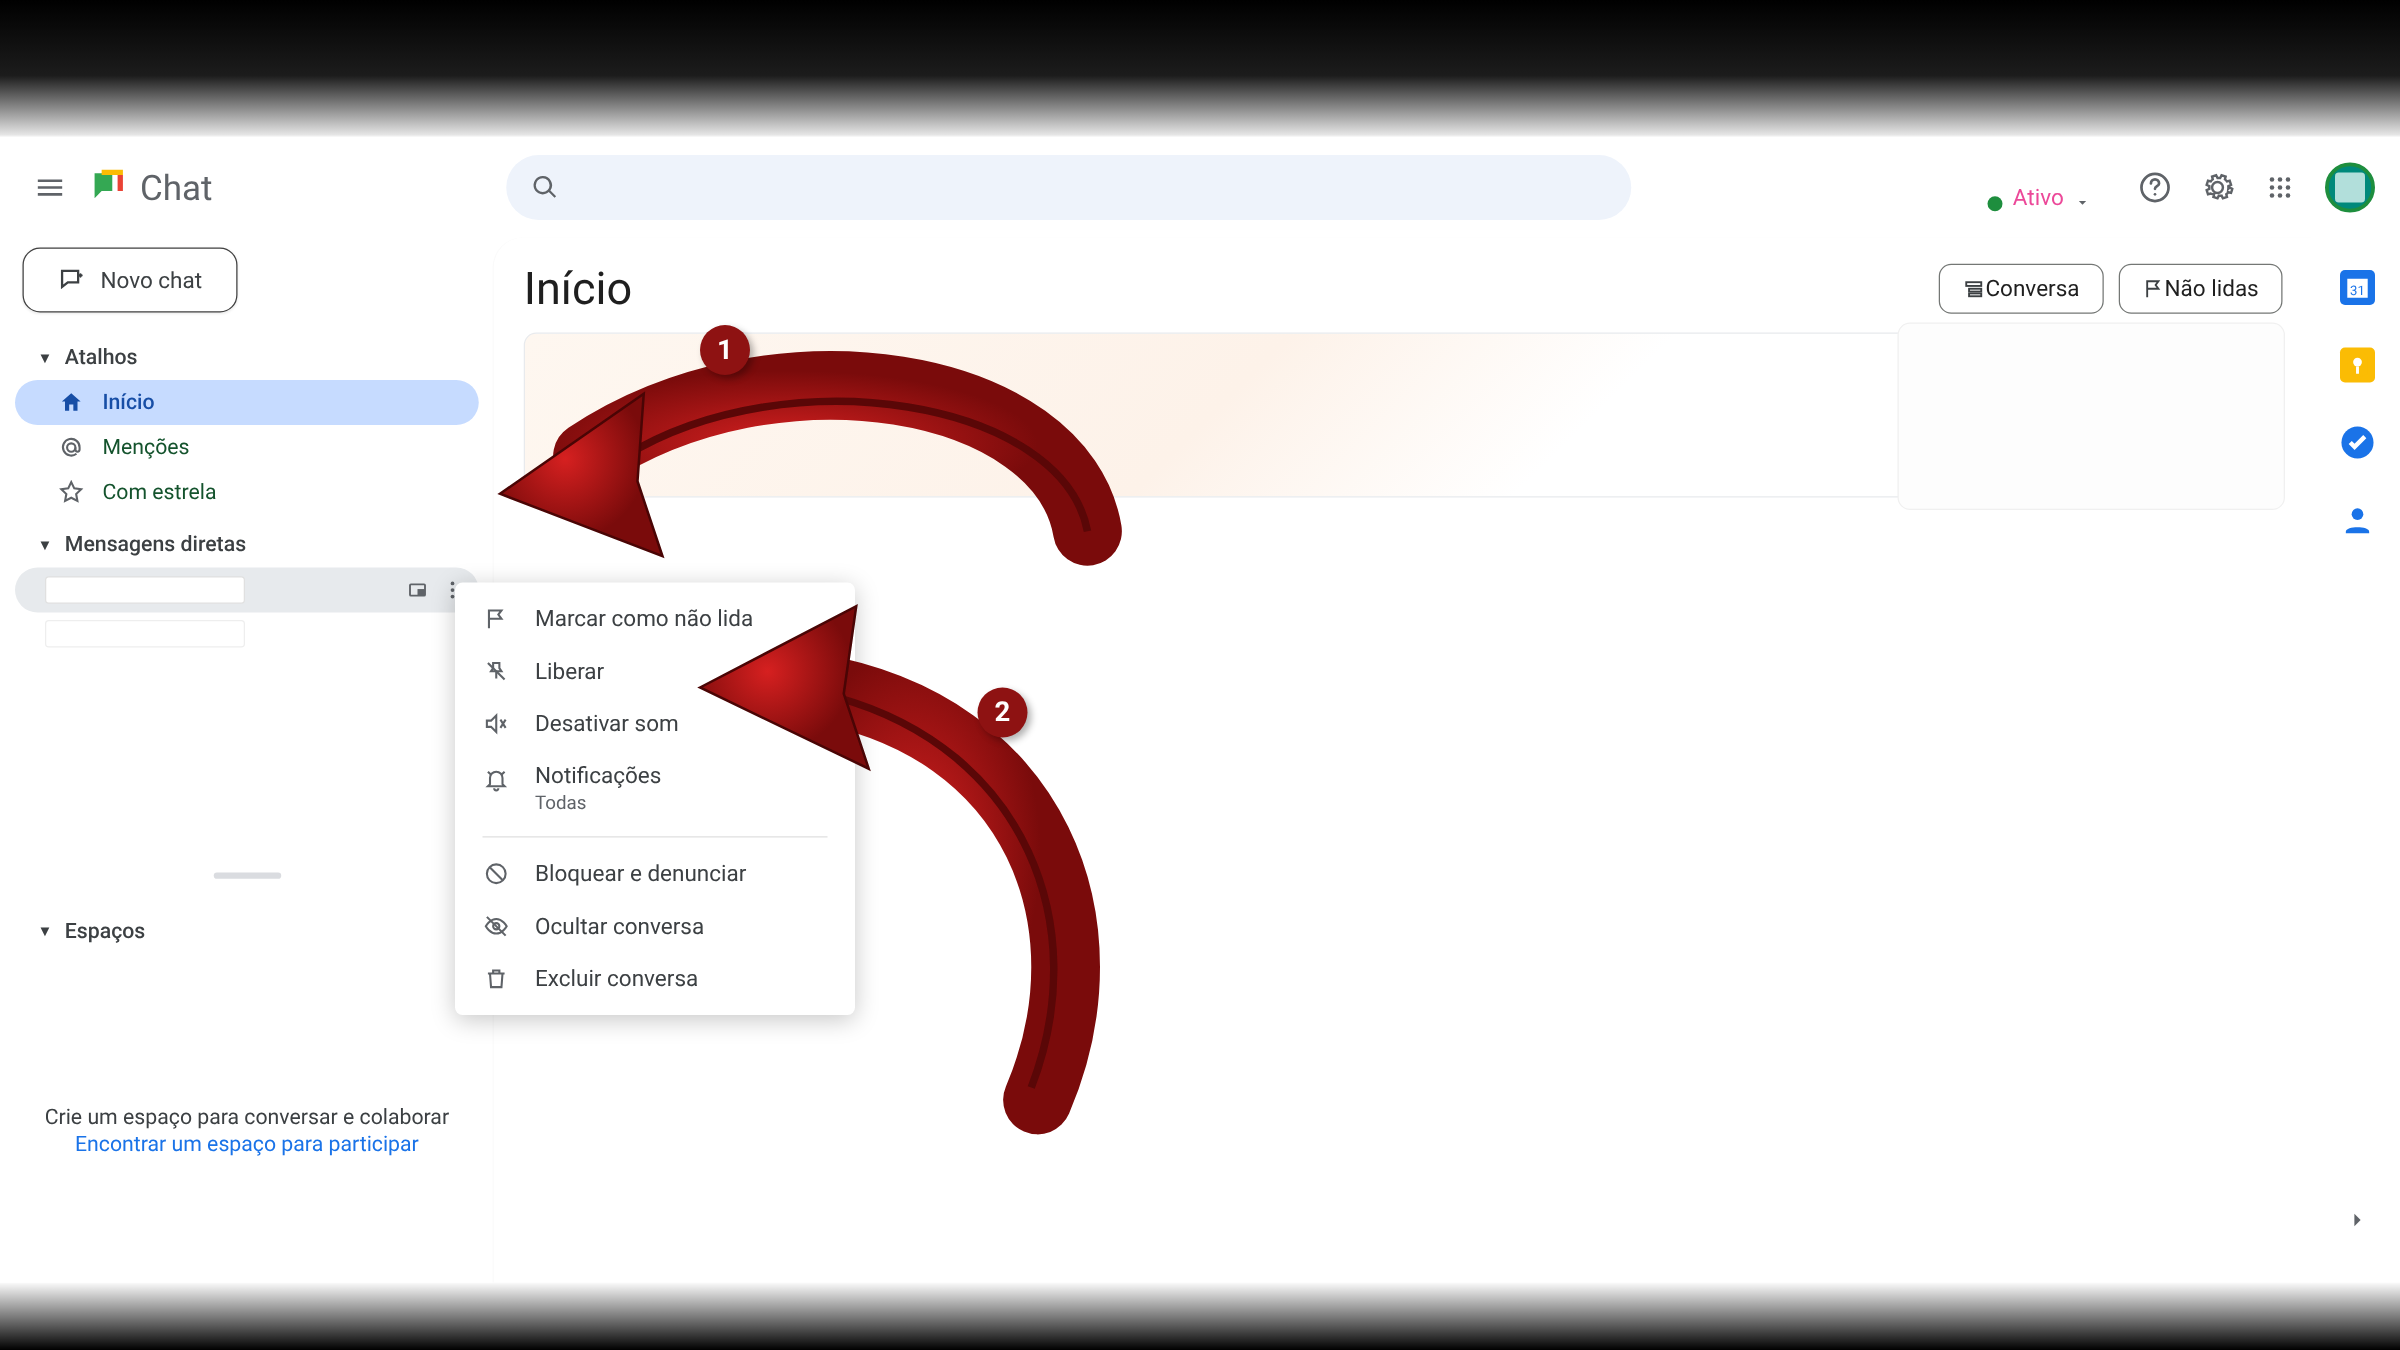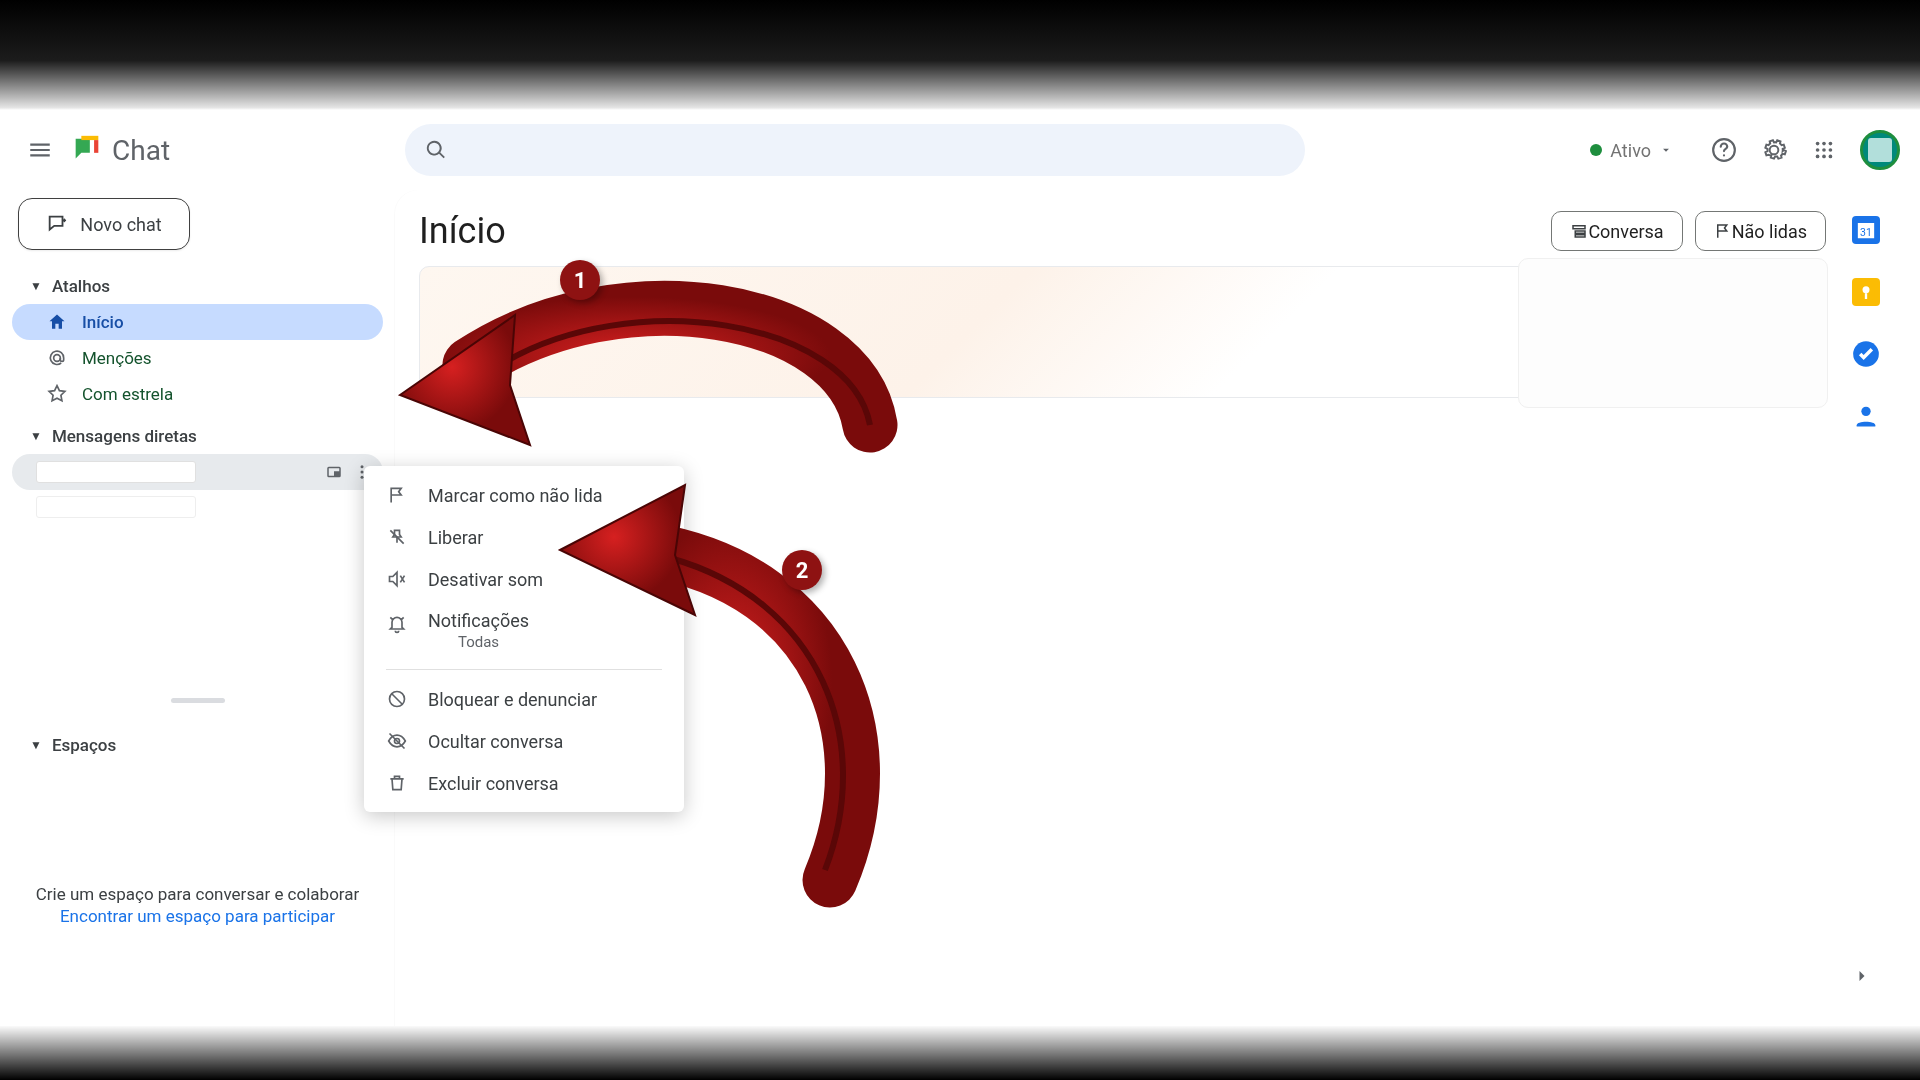--- a/index.html
+++ b/index.html
@@ -13,21 +13,21 @@
 
   
   .header { position: absolute; top: 0; left: 0; right: 0; height: 80px; display: flex; align-items: center; padding: 0 20px; background: #fff; }
   .menu-btn { width: 40px; height: 40px; display: flex; align-items: center; justify-content: center; color:#5f6368; border-radius: 50%; cursor: pointer; }
   .logo { display: flex; align-items: center; margin-left: 10px; gap: 8px; }
   .logo-text { font-size: 28px; color:#5f6368; font-weight: 400; }
   .search { position: absolute; left: 405px; top: 14px; height: 52px; width: 900px;
     background:#eef3fb; border-radius: 26px; display: flex; align-items: center; padding: 0 20px; color:#5f6368; }
   .search input { border:none; background:transparent; font-size: 20px; flex:1; margin-left:14px; outline:none; color:#3c4043; }
   .header-right { margin-left: auto; display:flex; align-items:center; gap: 22px; }
-  .status-chip { display:flex; align-items:center; gap:8px; background:#fff; border:1px solid transparent; border-radius: 10px; height:40px; padding:0 14px; color:#737373; font-size:18px; cursor:pointer; }
+  .status-chip { display:flex; align-items:flex-end; gap:8px; background:#fff; border:1px solid transparent; border-radius: 10px; height:40px; padding:0 14px; color:#ec4899; font-size:18px; cursor:pointer; }
   .status-dot { width:12px; height:12px; border-radius:50%; background:#1e8e3e; }
   .hicon { width:28px; height:28px; color:#5f6368; display:flex; align-items:center; justify-content:center; cursor:pointer; }
   .avatar { width:40px; height:40px; border-radius:50%; border:3px solid #1e8e3e; display:flex; align-items:center; justify-content:center; background:#00897b; }
   .avatar-inner { width:24px; height:24px; background:#b2dfdb; border-radius:3px; }
 
   
   .sidebar { position:absolute; left:0; top:80px; bottom:0; width:395px; background:#fff; padding:0 12px; }
   .new-chat { margin: 8px 0 18px 6px; width:172px; height:52px; border:1px solid #404040; border-radius:14px; background:#fff; display:flex; align-items:center; justify-content:center; gap:12px; font-size:18px; color:#3c4043; box-shadow: 0 1px 2px rgba(0,0,0,0.08); cursor:pointer; }
   .section { }
   .section-head { display:flex; align-items:center; gap:10px; padding:8px 18px; font-size:17px; font-weight:500; color:#3c4043; cursor:pointer; }
@@ -47,31 +47,31 @@
   
   .main { position:absolute; left:395px; right:70px; top:80px; bottom:0; background:#fff; border-top-left-radius:24px; padding:20px 24px 0 24px; box-shadow: -1px 0 0 rgba(0,0,0,0.02); }
   .main-head { display:flex; align-items:center; }
   .main-title { font-size:36px; color:#1f1f1f; font-weight:400; }
   .chips { margin-left:auto; display:flex; gap:12px; }
   .chip { height:40px; border:1px solid #747775; border-radius:10px; display:flex; align-items:center; gap:0; padding:0 18px; font-size:18px; color:#1f1f1f; cursor:pointer; }
   .content-card { margin-top:14px; height:132px; border:1px solid #e8eaed; border-radius:10px; background:linear-gradient(135deg,#fef7f0 0%, #fdf2e9 40%, #fff 60%); }
   .side-card { position:absolute; top:68px; right:22px; width:310px; height:150px; background:#fdfdfd; border:1px solid #f0f0f0; border-radius:10px; }
 
   
-  .rail { position:absolute; right:0; top:86px; bottom:0; width:68px; display:flex; flex-direction:column; gap:34px; padding-top:20px; }
+  .rail { position:absolute; right:0; top:86px; bottom:0; width:68px; display:flex; flex-direction:column; align-items:center; gap:34px; padding-top:20px; }
   .rail .ric { width:28px; height:28px; border-radius:4px; cursor:pointer; }
   .rail .chev { position:absolute; bottom:40px; color:#5f6368; font-size:22px; cursor:pointer; }
 
   
   .ctx { position:absolute; left:364px; top:356px; width:320px; background:#fff; border-radius:6px; box-shadow: 0 4px 20px rgba(0,0,0,0.22); padding:8px 0; z-index:50; }
   .ctx-item { display:flex; align-items:center; gap:20px; padding:10px 22px; font-size:18px; color:#3c4043; cursor:pointer; }
   .ctx-item .cicon { width:22px; height:22px; color:#5f6368; display:flex; align-items:center; justify-content:center; }
   .ctx-item.col { flex-direction:row; align-items:flex-start; }
   .ctx-col { display:flex; flex-direction:column; }
-  .ctx-sub { font-size:15px; color:#5f6368; margin-top:2px;text-align:center; }
+  .ctx-sub { font-size:15px; color:#5f6368; margin-top:2px; }
   .ctx-sep { height:1px; background:#e0e0e0; margin:8px 22px; }
 
   
   .anno { position:absolute; z-index:60; pointer-events:none; }
   .bubble { width:40px; height:40px; border-radius:50%; background:#8e1212; color:#fff; font-size:22px; font-weight:700; display:flex; align-items:center; justify-content:center; position:absolute; box-shadow: 3px 3px 6px rgba(0,0,0,0.3); }
 
   svg { display:block; }
 </style>
 </head>
 <body>

